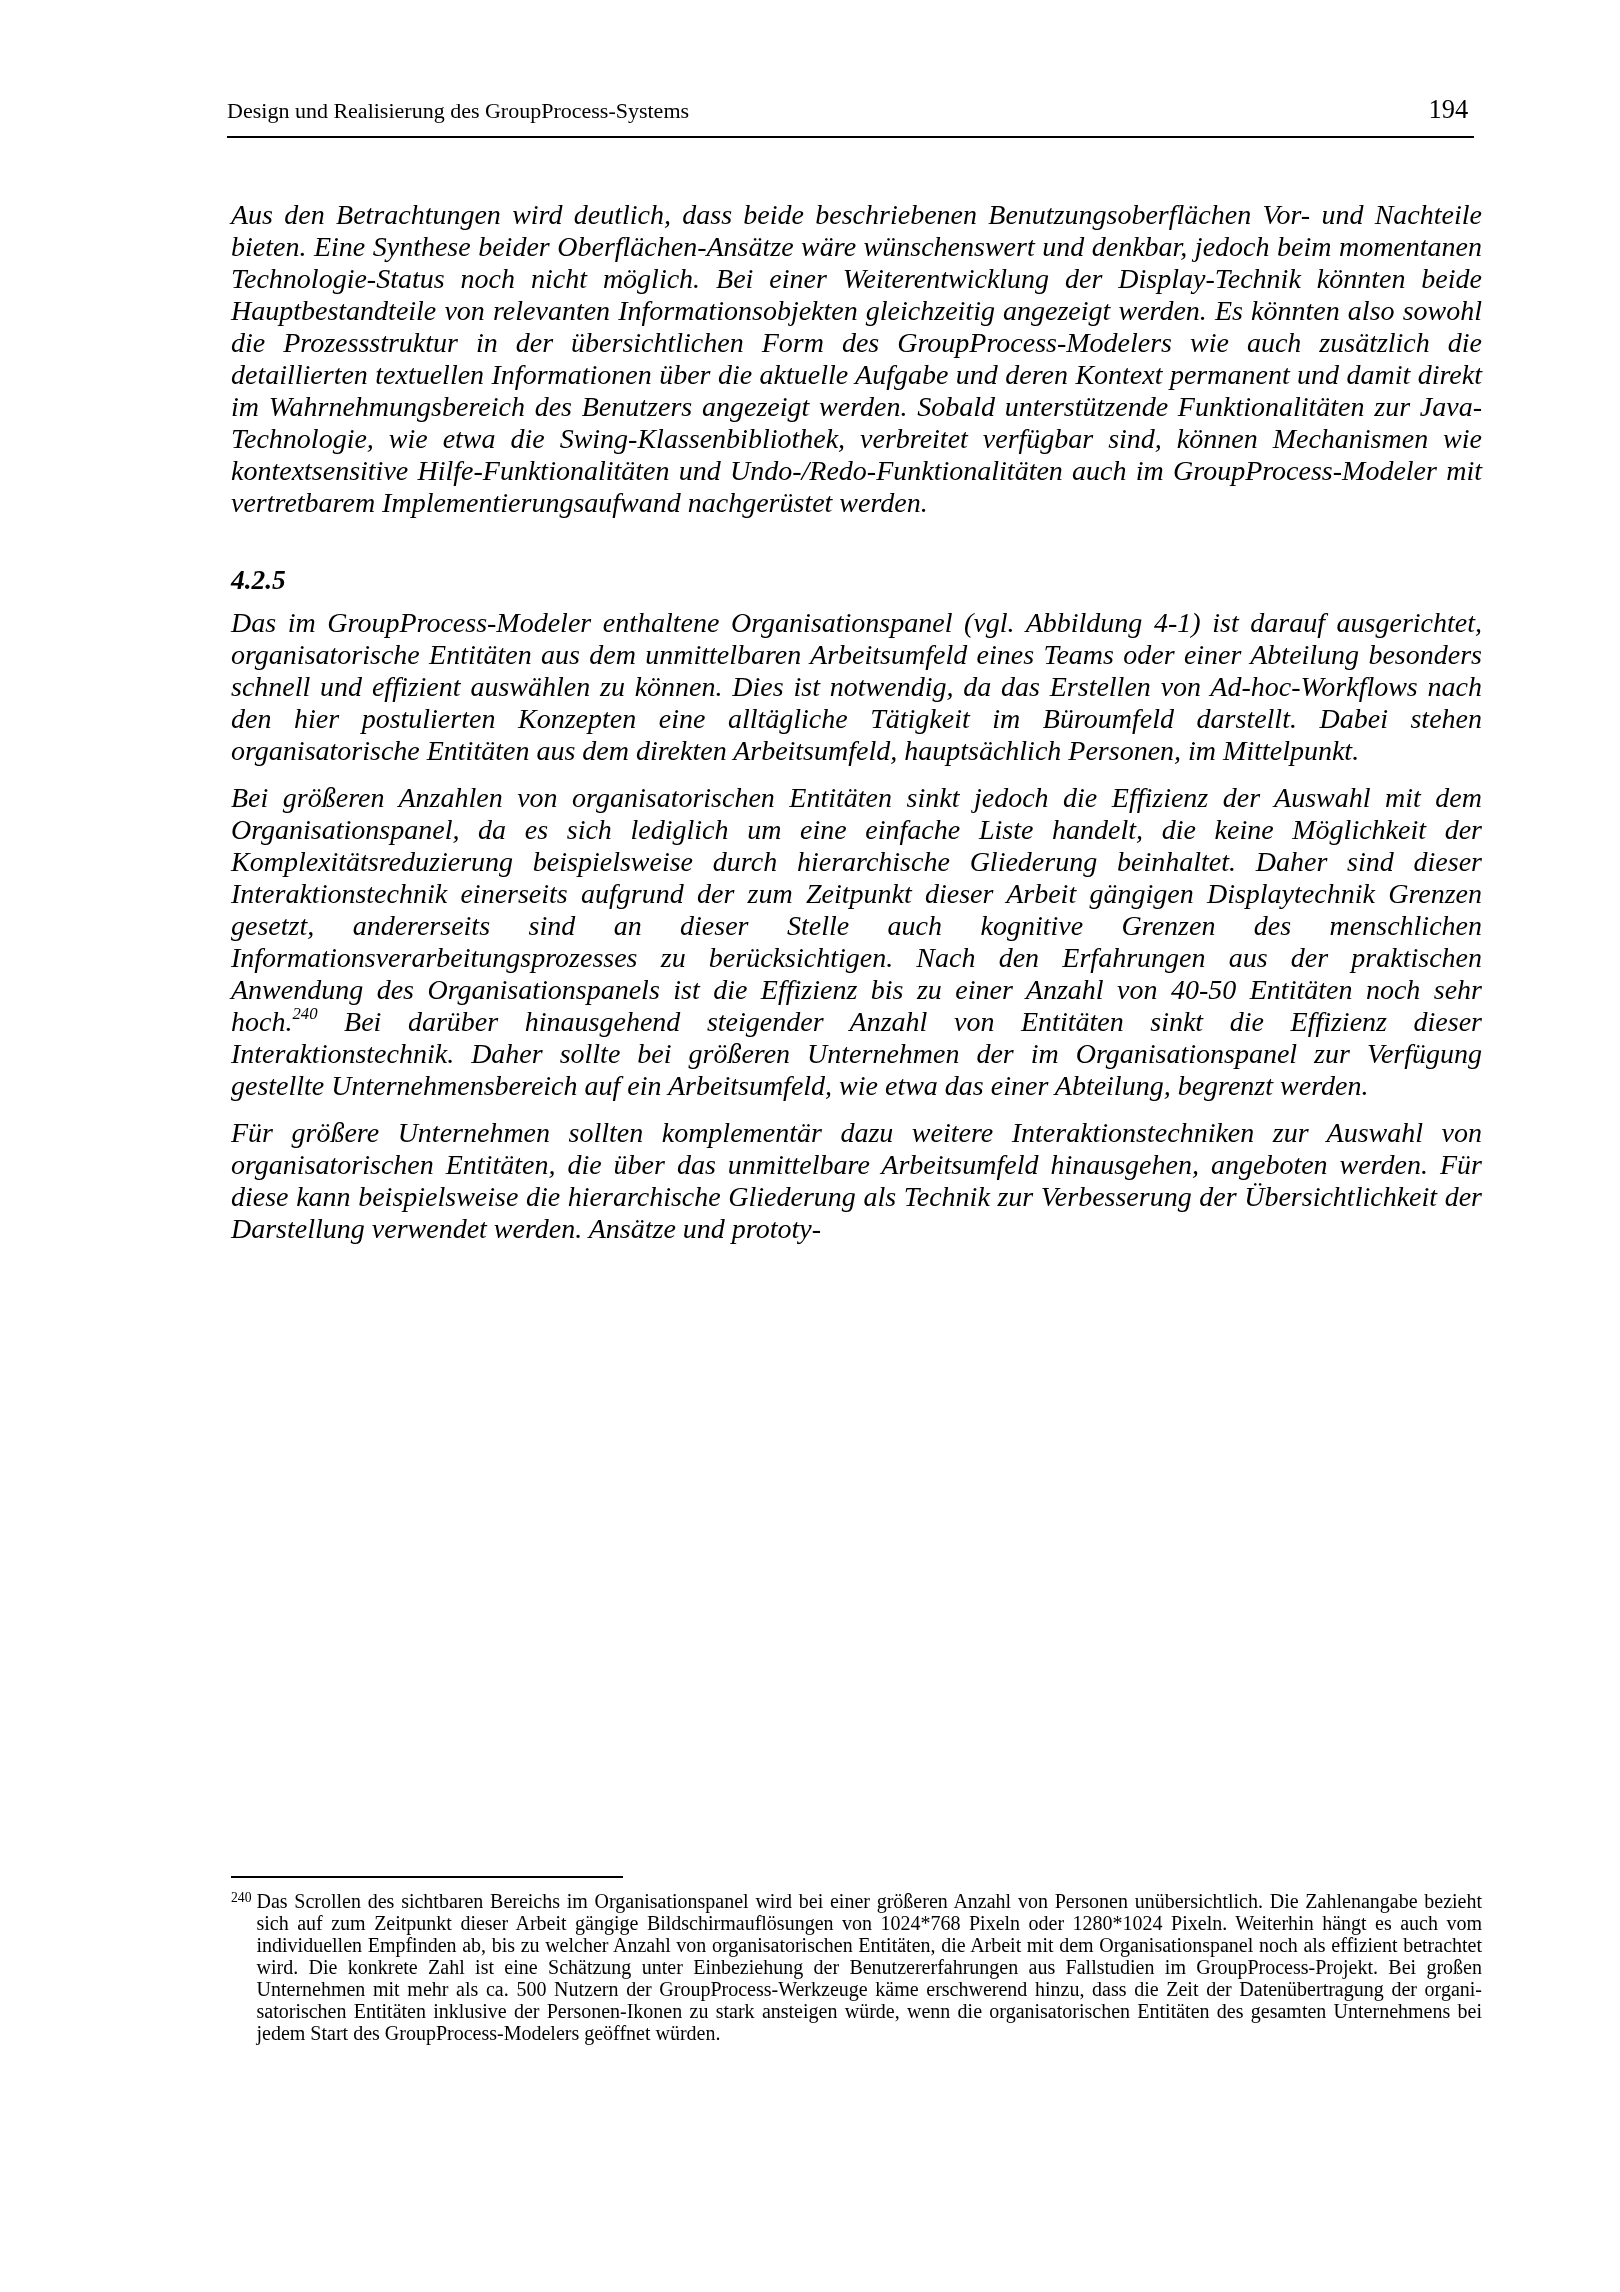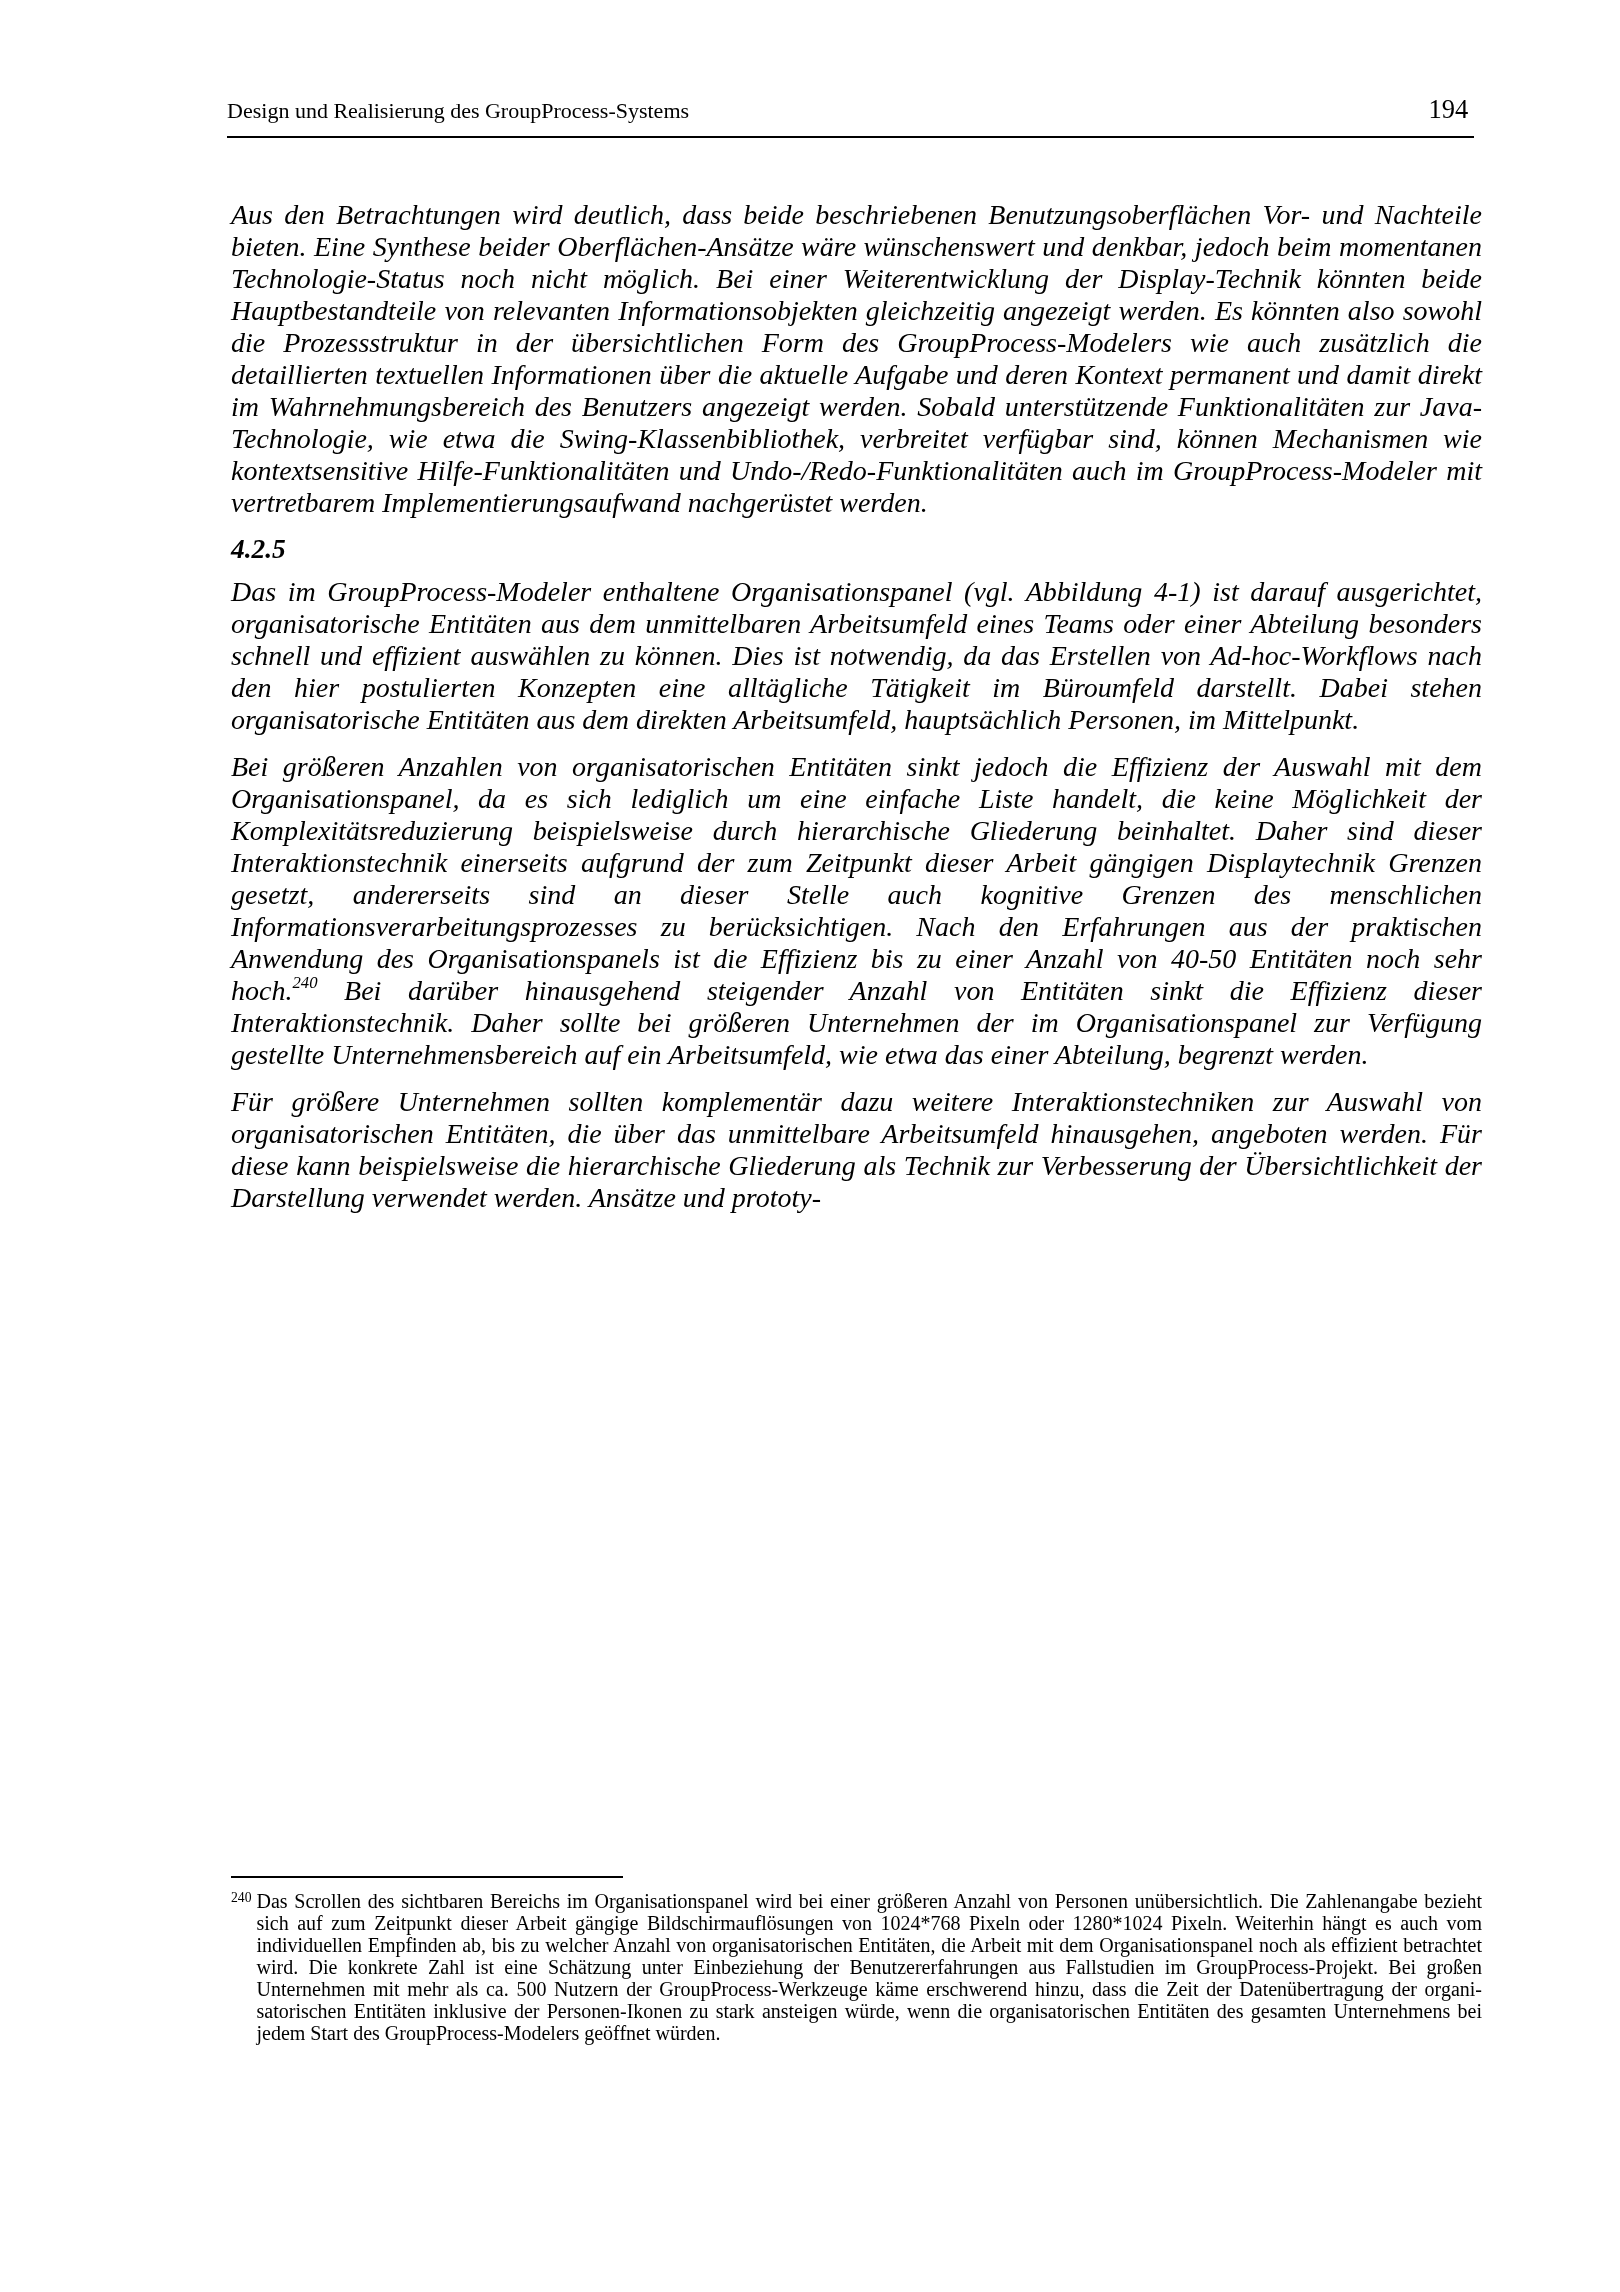--- a/index.html
+++ b/index.html
@@ -60,20 +60,21 @@
     .section-heading {
       display: flex;
       font-weight: bold;
       font-size: 27.4px;
       line-height: 31px;
       margin: 0 0 11.8px 0;
     }
     .section-heading .num {
       width: 99px;
       flex: none;
+      margin-top: 31px;
     }
     sup.fnref {
       font-size: 16.7px;
       line-height: 0;
       vertical-align: 0;
       position: relative;
       top: -11.8px;
     }
     .footnote-rule {
       position: absolute;

